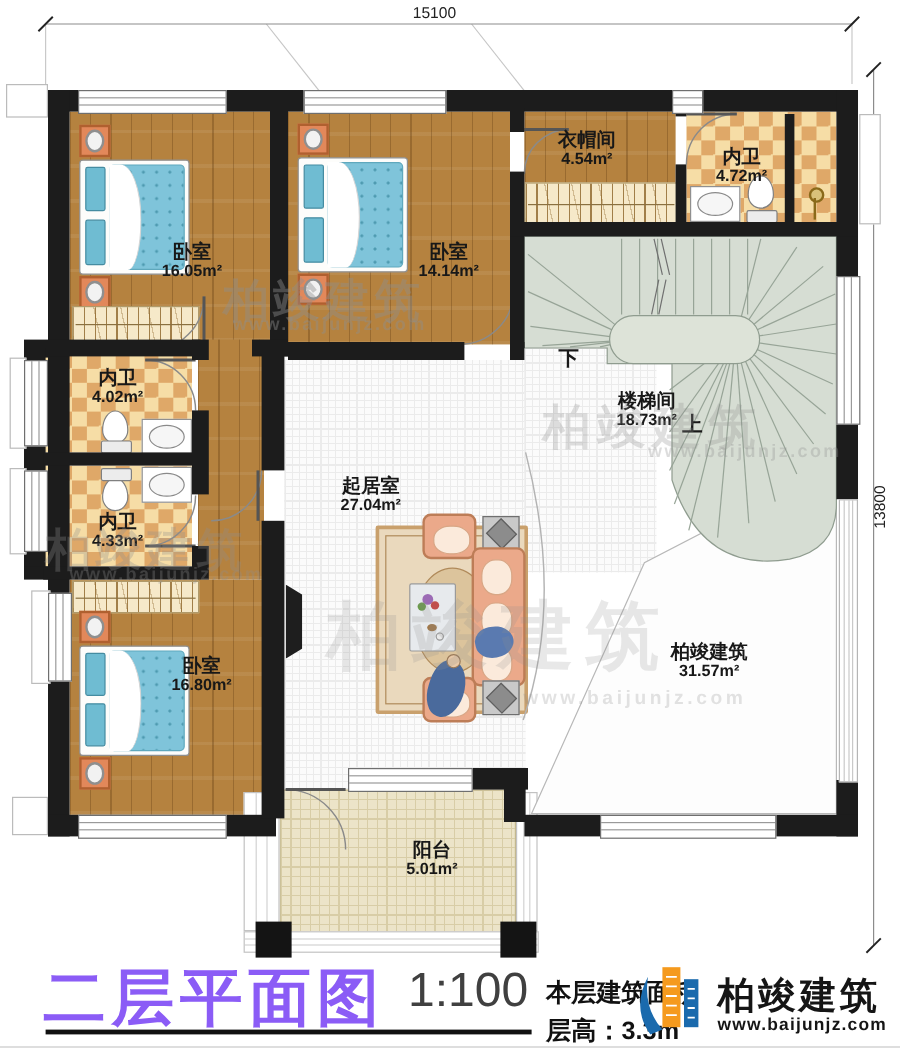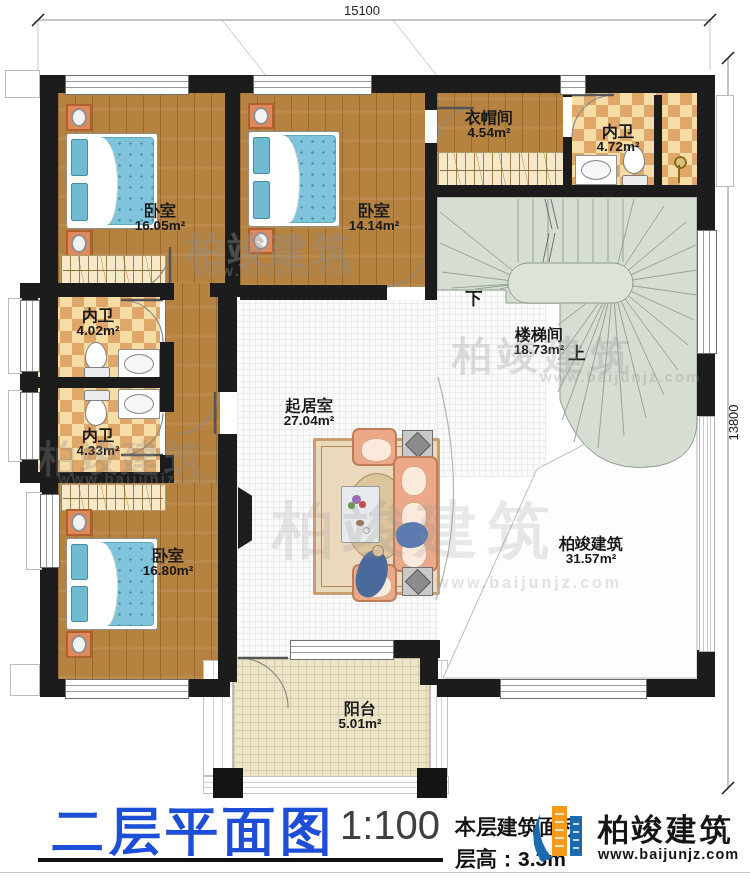--- a/index.html
+++ b/index.html
@@ -80,21 +80,21 @@
   .person{position:absolute;border-radius:45% 55% 50% 50%;}
   
   .rlabel{position:absolute;transform:translateX(-50%);text-align:center;font-weight:bold;
       color:#181818;font-size:16px;line-height:1.02;white-space:nowrap;}
   .rlabel .area{font-size:13.5px;}
   .dirlabel{position:absolute;transform:translateX(-50%);font-weight:bold;font-size:17px;color:#181818;}
   .dim{position:absolute;font-size:13px;color:#222;}
   
   .wm{position:absolute;color:#8f8f8f;font-weight:bold;white-space:nowrap;}
   
-  .t-plan{position:absolute;font-size:52px;font-weight:bold;color:#1d4ed8;letter-spacing:5px;margin-left:16px;}
+  .t-plan{position:absolute;font-size:52px;font-weight:bold;color:#8b5cf6;letter-spacing:5px;}
   .t-scale{position:absolute;font-size:40px;font-weight:400;color:#404040;}
   .t-note{position:absolute;font-size:21px;font-weight:bold;color:#111;}
   .logo-brand{position:absolute;font-size:31px;font-weight:bold;color:#151515;letter-spacing:3px;}
   .logo-url{position:absolute;font-size:14.5px;font-weight:bold;color:#151515;letter-spacing:1px;}
 </style>
 </head>
 <body>
 
 <div id="canvas">
 

